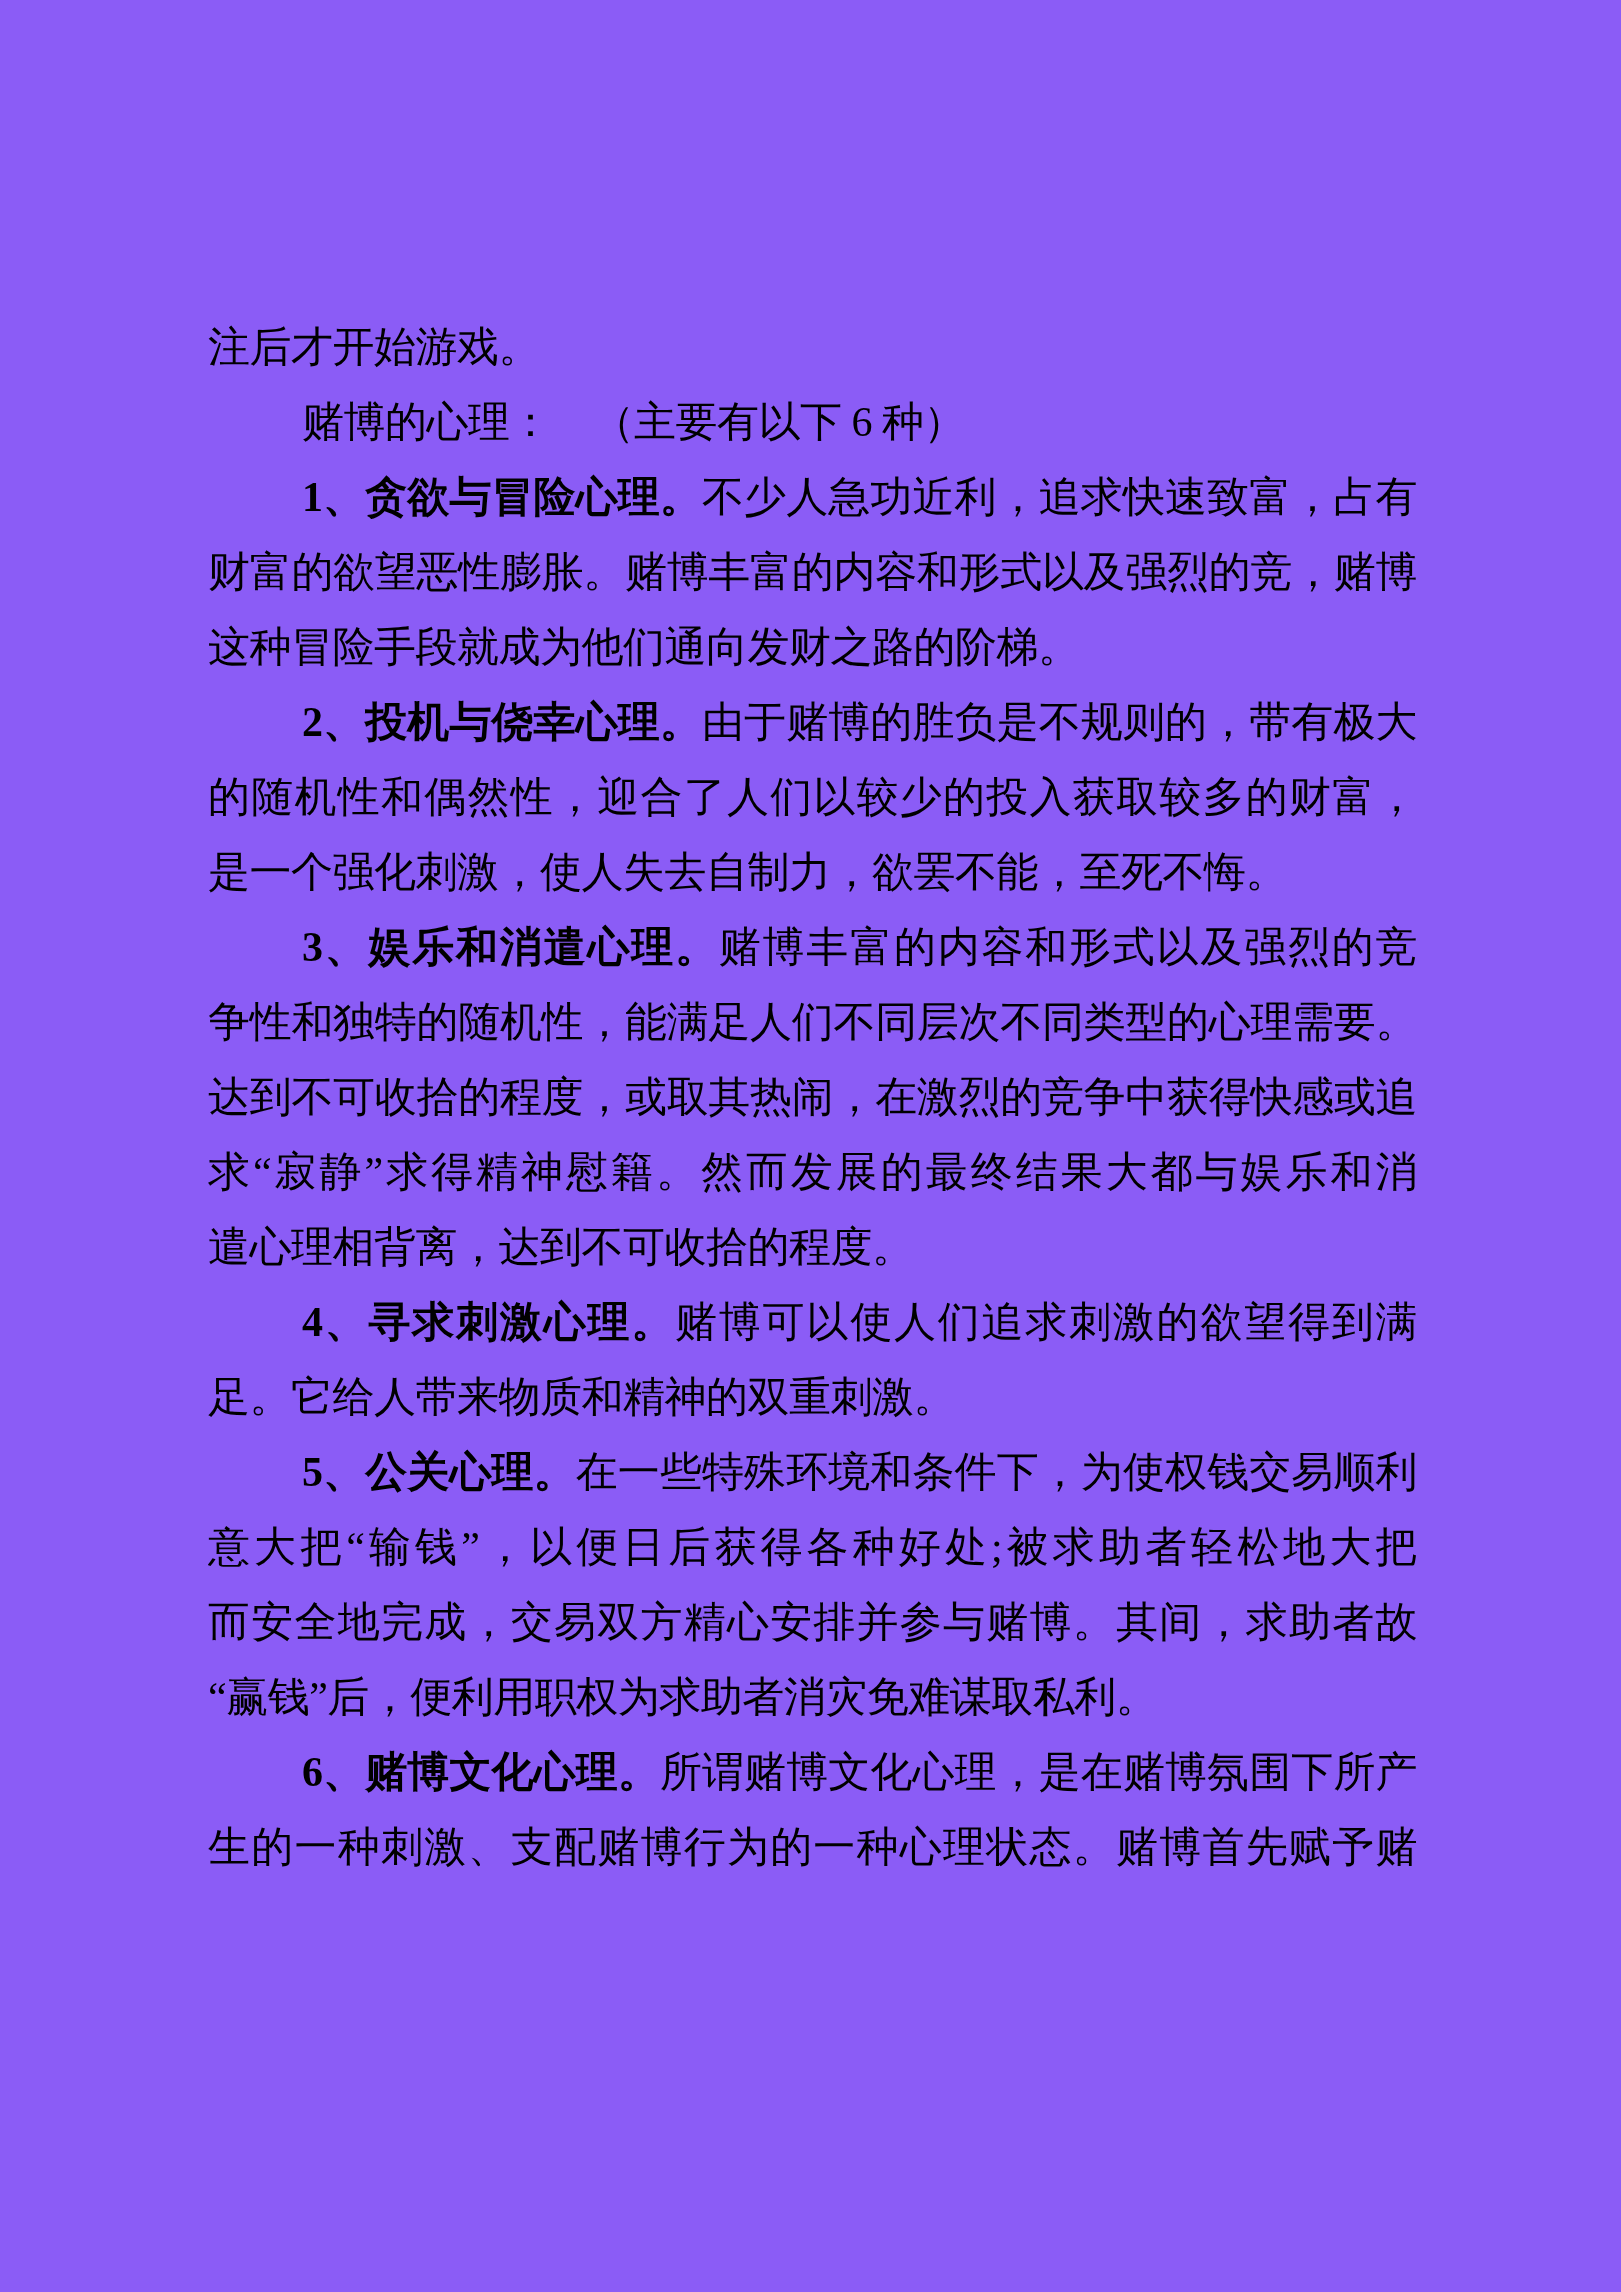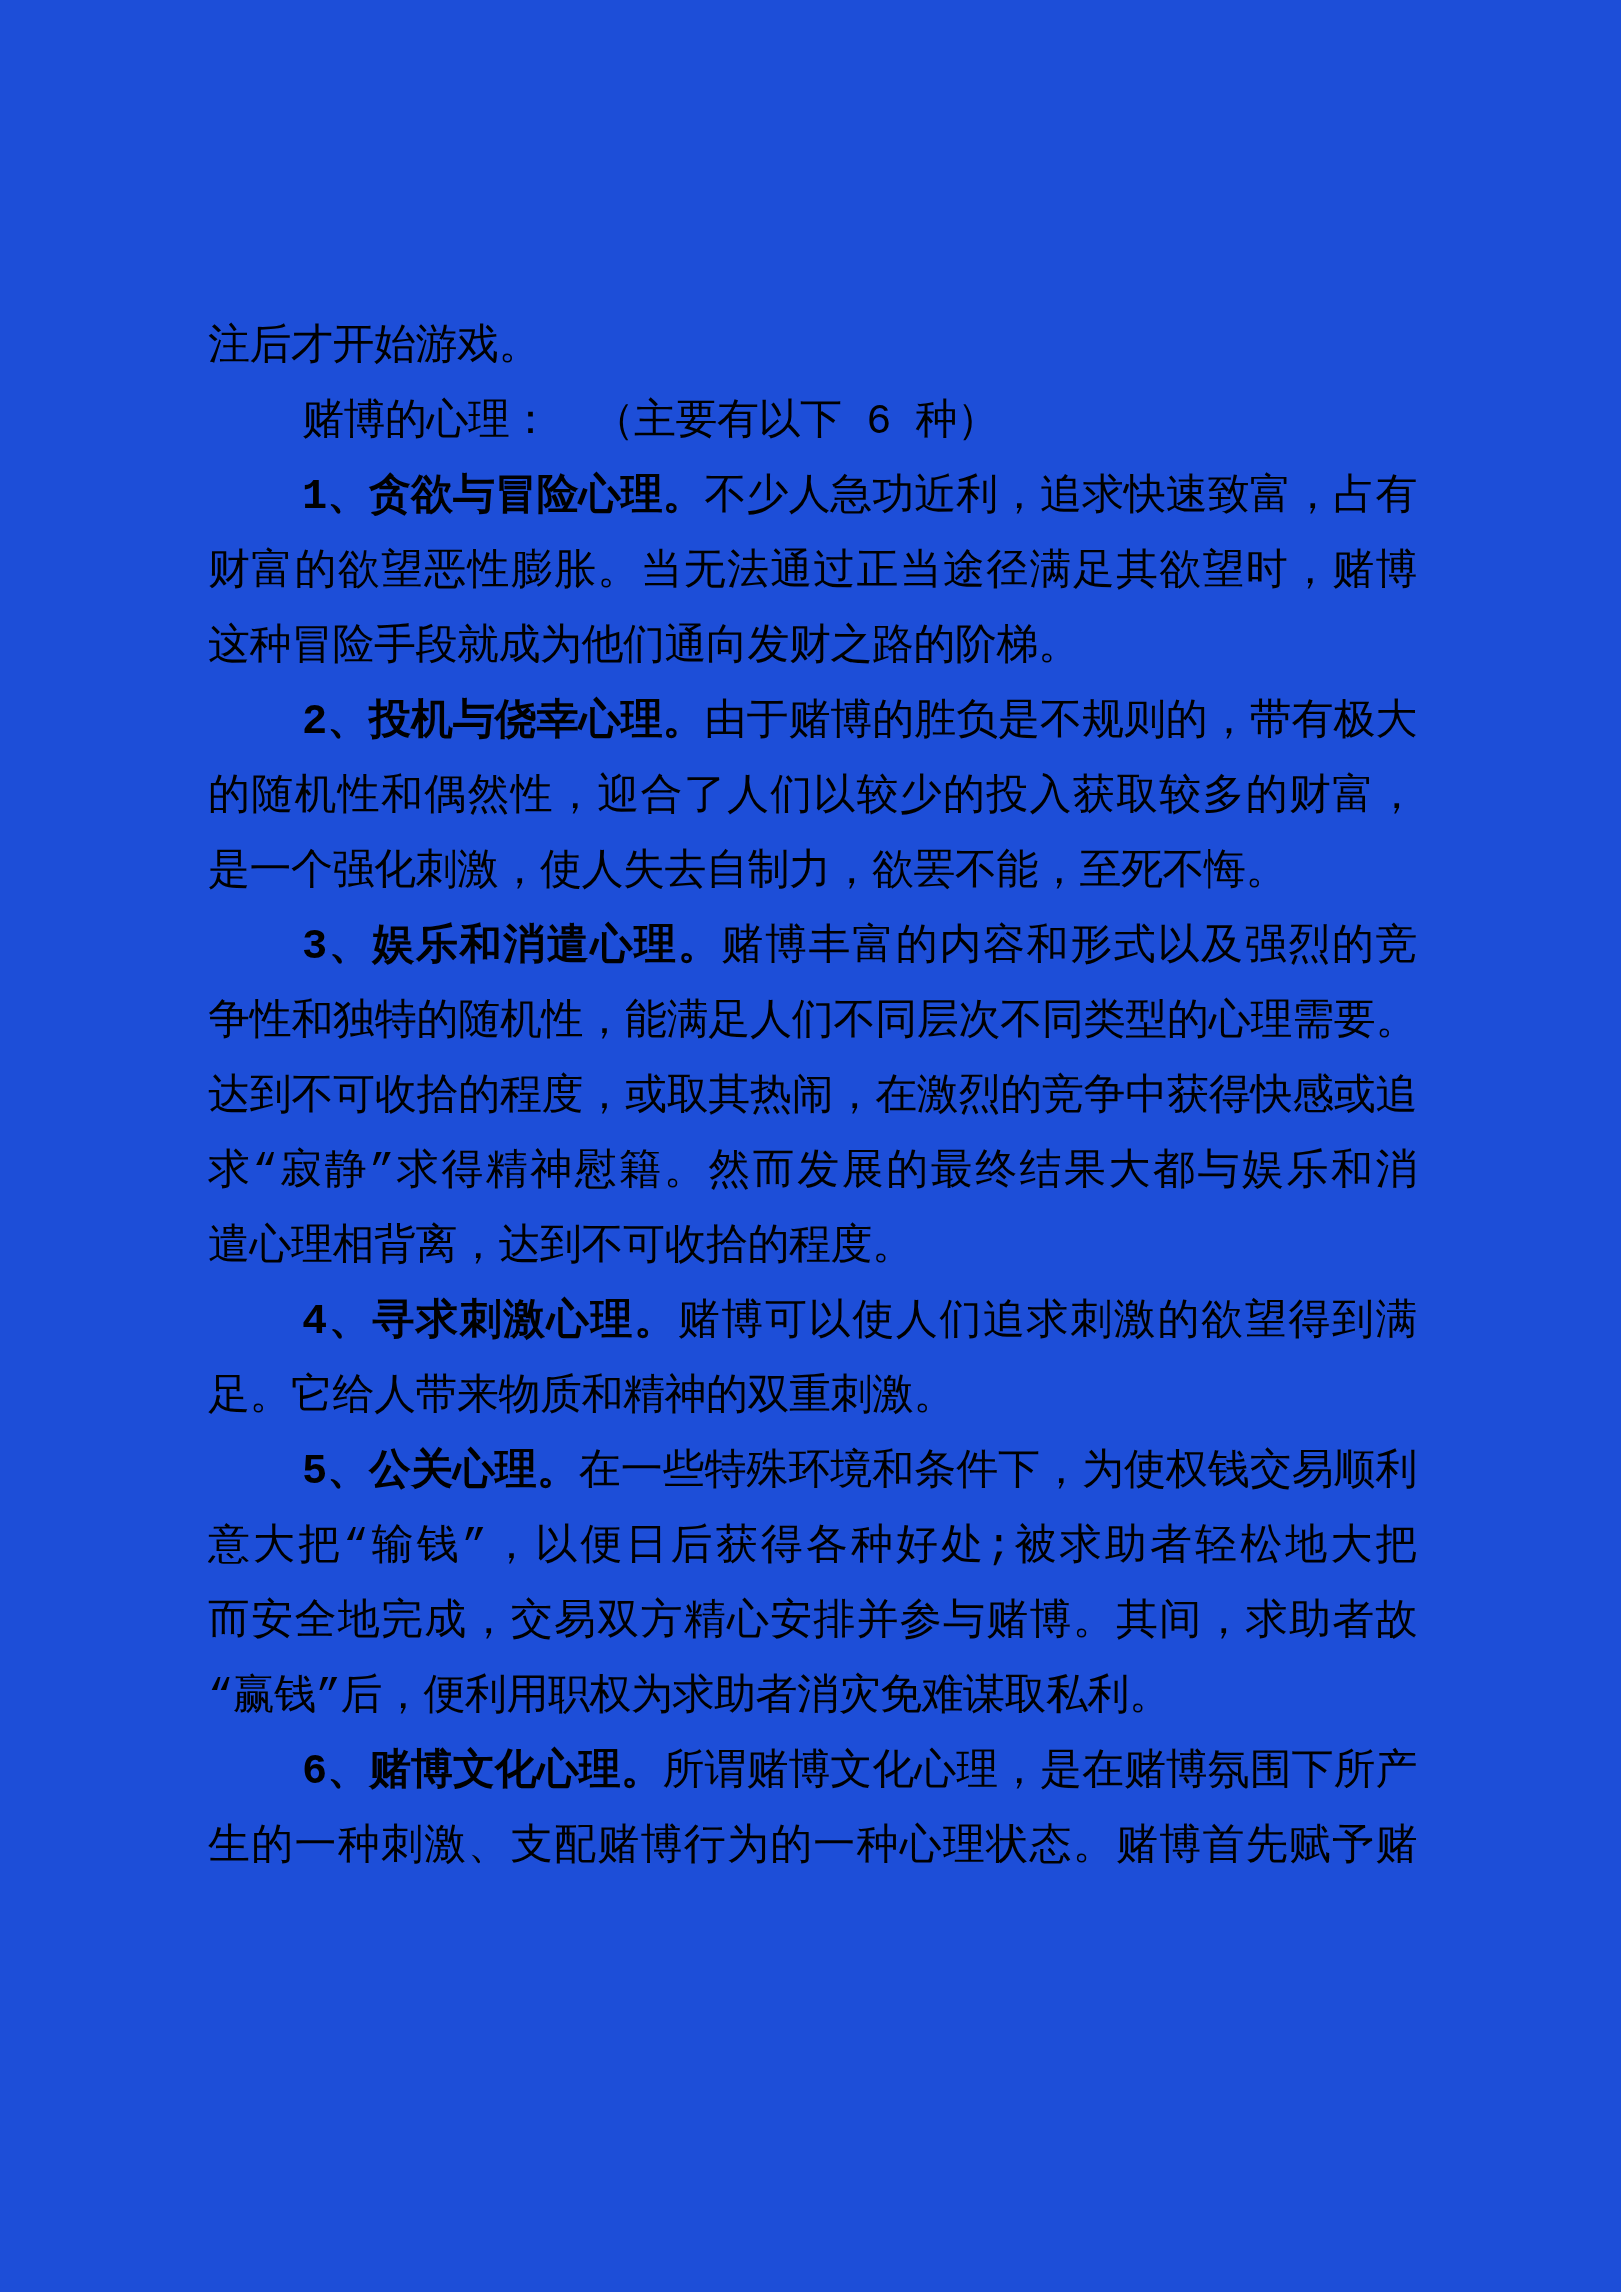--- a/index.html
+++ b/index.html
@@ -4,23 +4,23 @@
 <style>
   html, body {
     margin: 0;
     padding: 0;
     background: #ffffff;
   }
   .page {
     position: relative;
     width: 1621px;
     height: 2293px;
-    background: #1d4ed8;
+    background: #8b5cf6;
     color: #000000;
-    font-family: Liberation Mono, monospace;
+    font-family: Liberation Serif, serif;
     overflow: hidden;
   }
   .content {
     position: absolute;
     left: 208px;
     top: 310px;
     width: 1209px;
   }
   .line {
     height: 75px;
@@ -52,21 +52,21 @@
 
 <div class="page">
   <div class="content">
 
     <div class="line"><span class="t">注后才开始游戏。</span></div>
 
     <div class="line i"><span class="t">赌博的心理：　（主要有以下 6 种）</span></div>
 
     <div class="line i j"><span class="b">1、贪欲与冒险心理。</span><span class="t">不少人急功近利，追求快速致富，占有</span></div>
 
-    <div class="line j"><span class="t">财富的欲望恶性膨胀。当无法通过正当途径满足其欲望时，赌博</span></div>
+    <div class="line j"><span class="t">财富的欲望恶性膨胀。赌博丰富的内容和形式以及强烈的竞，赌博</span></div>
 
     <div class="line"><span class="t">这种冒险手段就成为他们通向发财之路的阶梯。</span></div>
 
     <div class="line i j"><span class="b">2、投机与侥幸心理。</span><span class="t">由于赌博的胜负是不规则的，带有极大</span></div>
 
     <div class="line j"><span class="t">的随机性和偶然性，迎合了人们以较少的投入获取较多的财富，</span></div>
 
 
     <div class="line"><span class="t">是一个强化刺激，使人失去自制力，欲罢不能，至死不悔。</span></div>
 

